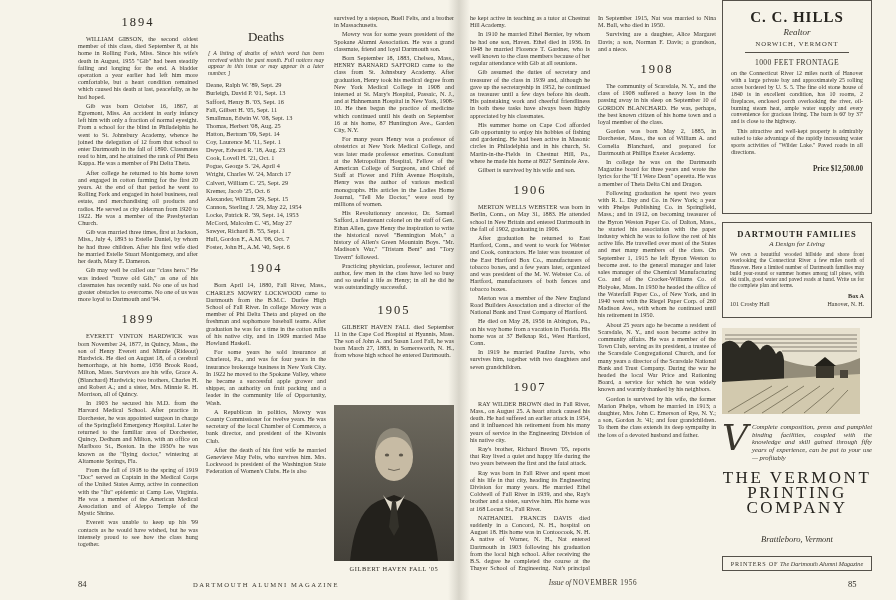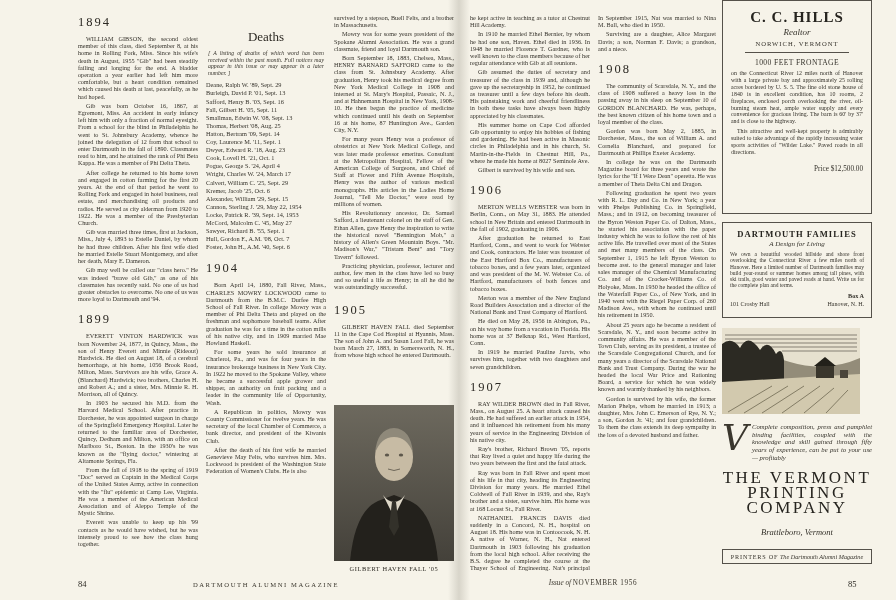--- a/index.html
+++ b/index.html
@@ -12,21 +12,21 @@
   }
   .gutter-shadow{position:absolute;left:448px;top:0;width:22px;height:600px;
     background:linear-gradient(90deg,rgba(80,75,60,0) 0%,rgba(80,75,60,.18) 50%,rgba(80,75,60,0) 100%);}
   .col{position:absolute;top:14px;height:558px;width:120px;overflow:hidden;text-align:justify;}
   #col1{left:78px}
   #col2{left:206px}
   #col3{left:334px;display:flex;flex-direction:column;}
   #col4{left:470px}
   #col5{left:598px;width:118px}
 
-  .year{font-size:12.5px;font-weight:400;letter-spacing:2px;margin:10px 0 5px;color:#2c2923;}
+  .year{font-size:12.5px;font-weight:400;text-align:center;letter-spacing:2px;margin:10px 0 5px;color:#2c2923;}
   .year-first{margin-top:1px;}
   .paras p, p.para{font-size:6.2px;line-height:7.2px;margin:0 0 2px;text-indent:8px;}
   .noindent-first p.first{text-indent:0;}
 
   .deaths-head{font-size:13px;font-weight:400;text-align:center;margin:15px 0 5px;color:#2c2923;}
   .deaths-note{font-size:5.8px;line-height:6.6px;font-style:italic;text-align:justify;margin:0 2px 5px;}
   .death-entry{font-size:6.3px;line-height:8.1px;white-space:nowrap;overflow:hidden;text-align:left;}
 
   .photo{margin:6px 0 0;margin-top:auto;}
   .photo-frame{width:120px;height:156px;background:#54514a;overflow:hidden;}
@@ -36,37 +36,37 @@
   .adcol{position:absolute;left:722px;top:0;width:150px;height:562px;}
   .ad{box-sizing:border-box;}
   .hills{border:1px solid #55514a;padding:8px 8px 6px;height:214px;background:#f6f3e9;}
   .hills-name{font-size:15px;font-weight:bold;letter-spacing:1px;text-align:center;color:#26241f;}
   .hills-role{font-size:9px;font-style:italic;text-align:center;margin-top:1px;}
   .hills-city{font-size:6.6px;letter-spacing:1px;text-align:center;margin-top:3px;}
   .ad-rule{border:none;border-top:1px solid #55514a;margin:5px 14px 5px;}
   .hills-headline{font-size:7.6px;font-weight:normal;letter-spacing:.4px;text-align:center;margin-bottom:3px;}
   .ad-paras p{font-size:5.9px;line-height:6.9px;text-align:justify;margin:0 0 3px;text-indent:6px;}
   .ad-paras p.first{text-indent:0;}
-  .hills-price{font-size:7.2px;font-weight:normal;text-align:right;margin-top:9px;}
+  .hills-price{font-size:7.2px;font-weight:bold;text-align:right;margin-top:9px;}
 
   .families{border:1px solid #55514a;margin-top:8px;padding:6px 7px 5px;height:96px;background:#f6f3e9;}
   .fam-title{font-size:8.6px;font-weight:bold;letter-spacing:1px;text-align:center;color:#26241f;}
   .fam-sub{font-size:7px;font-style:italic;text-align:center;margin:1px 0 3px;}
   .fam-body{font-size:5.5px;line-height:6.3px;text-align:justify;margin:0;}
   .fam-row{display:flex;justify-content:flex-end;font-size:6.2px;font-weight:bold;margin-top:3px;}
   .fam-addr{display:flex;justify-content:space-between;font-size:6px;margin-top:2px;}
 
   .vermont{margin-top:10px;}
   .illustration{width:138px;height:86px;overflow:hidden;}
   .illustration svg{display:block;}
   .pitch-row{display:flex;margin-top:9px;align-items:flex-start;}
   .monogram{font-style:italic;font-size:36px;line-height:30px;margin:0 4px 0 0;color:#3a362d;font-family:"DejaVu Serif",serif;}
   .pitch{font-size:6.7px;line-height:7.7px;font-style:italic;text-align:justify;margin:0;}
   .vt-name{text-align:center;margin-top:8px;font-size:17px;letter-spacing:2.5px;line-height:15px;color:#26241f;}
-  .vt-city{text-align:center;font-size:8.5px;font-style:italic;margin-top:12px;}
+  .vt-city{text-align:center;font-size:8.5px;font-style:italic;margin-top:19px;}
   .printers-strip{border:1px solid #55514a;margin-top:12px;padding:3px 4px;text-align:center;font-size:6.2px;background:#f6f3e9;}
   .printers-prefix{letter-spacing:.8px;}
   .printers-title{font-style:italic;}
 
   .footer-el{position:absolute;top:579px;}
   .folio{font-size:8.5px;color:#2c2923;}
   #folio-left{left:78px;}
   .mag-title{left:78px;width:376px;text-align:center;letter-spacing:1.6px;font-size:6.6px;padding-top:1.5px;color:#3a362d;}
   .issue{left:470px;width:246px;text-align:center;font-size:7.2px;color:#3a362d;}
   .issue .pfx{font-style:italic;}

